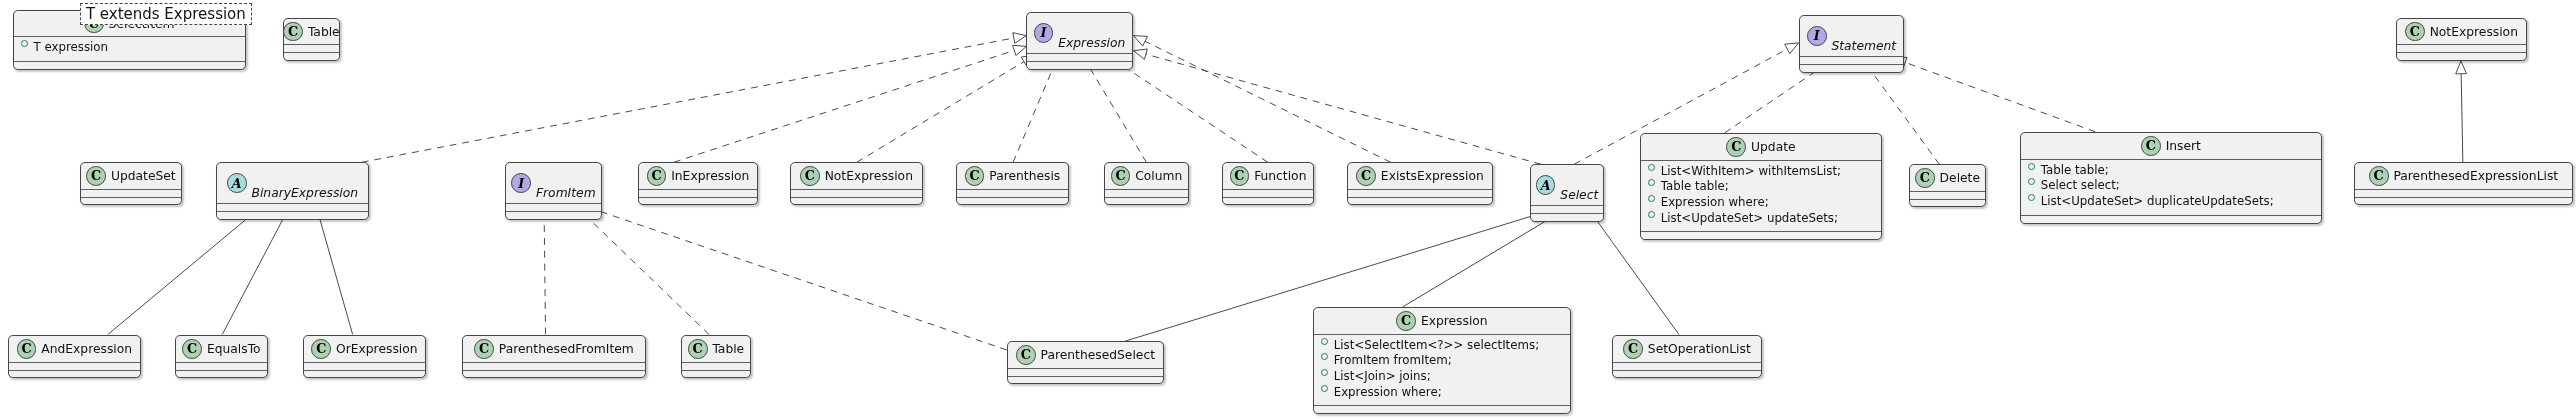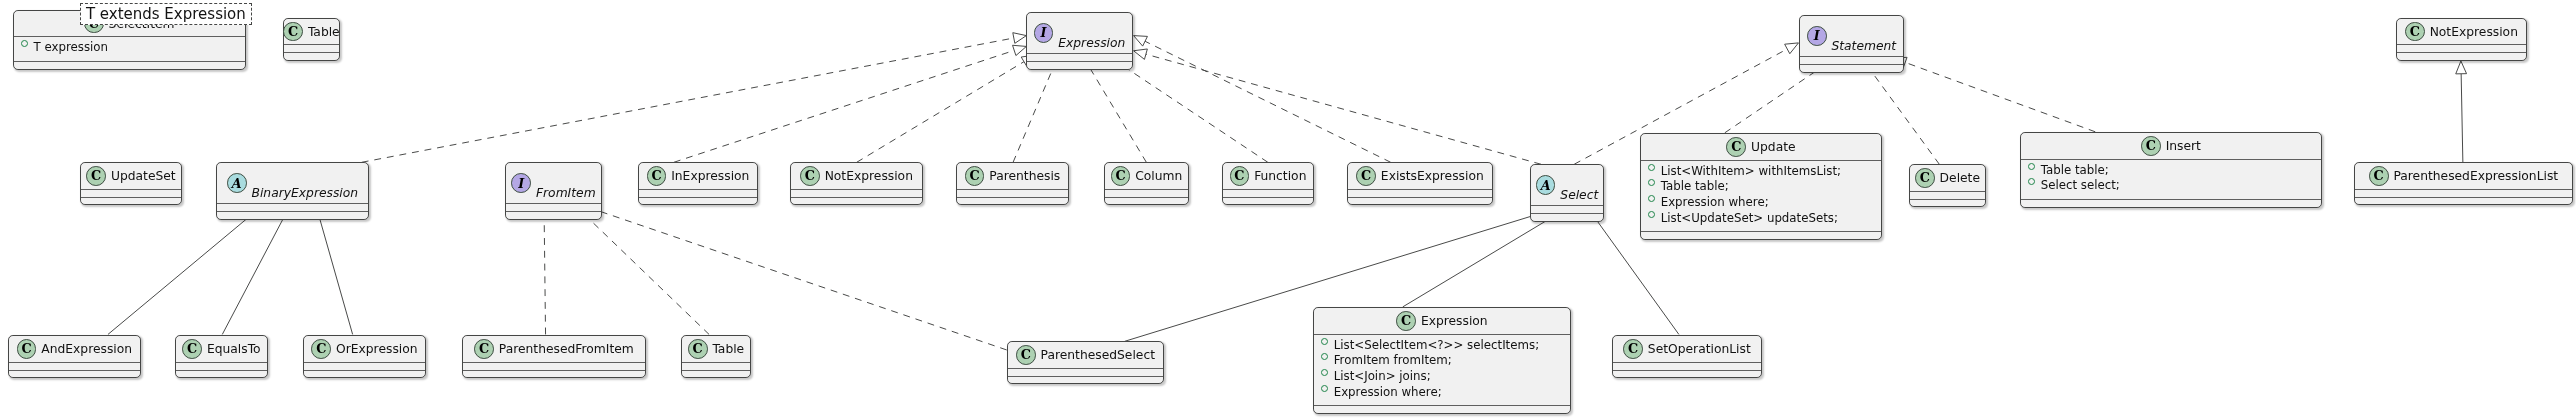--- a/index.html
+++ b/index.html
@@ -307,20 +307,24 @@
   <div class="uml-sep"></div>
       <div class="uml-fields">
         <div class="uml-field">
           <span class="field-dot"></span>
           <span>Table table;</span>
         </div>
         <div class="uml-field">
           <span class="field-dot"></span>
           <span>Select select;</span>
         </div>
+        <div class="uml-field">
+          <span class="field-dot"></span>
+          <span>List&lt;UpdateSet&gt; duplicateUpdateSets;</span>
+        </div>
       </div>
       <div class="uml-sep"></div>
       <div class="uml-strip"></div>
     </div>
     <div class="uml-class" style="left: 2354px; top: 162px; width: 219px;">
     <div class="uml-header">
       <span class="uml-icon" style="background: rgb(173, 209, 178);">C</span>
       <span class="uml-name">ParenthesedExpressionList</span>
     </div>
   <div class="uml-sep"></div>

